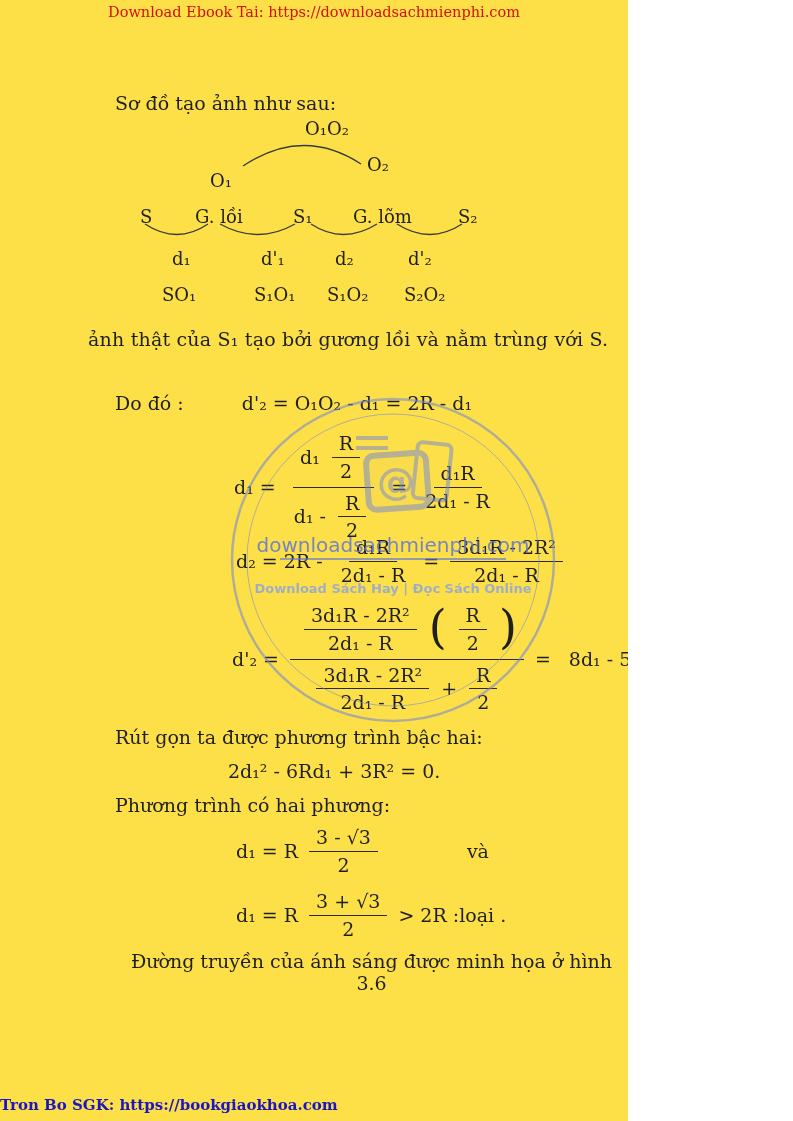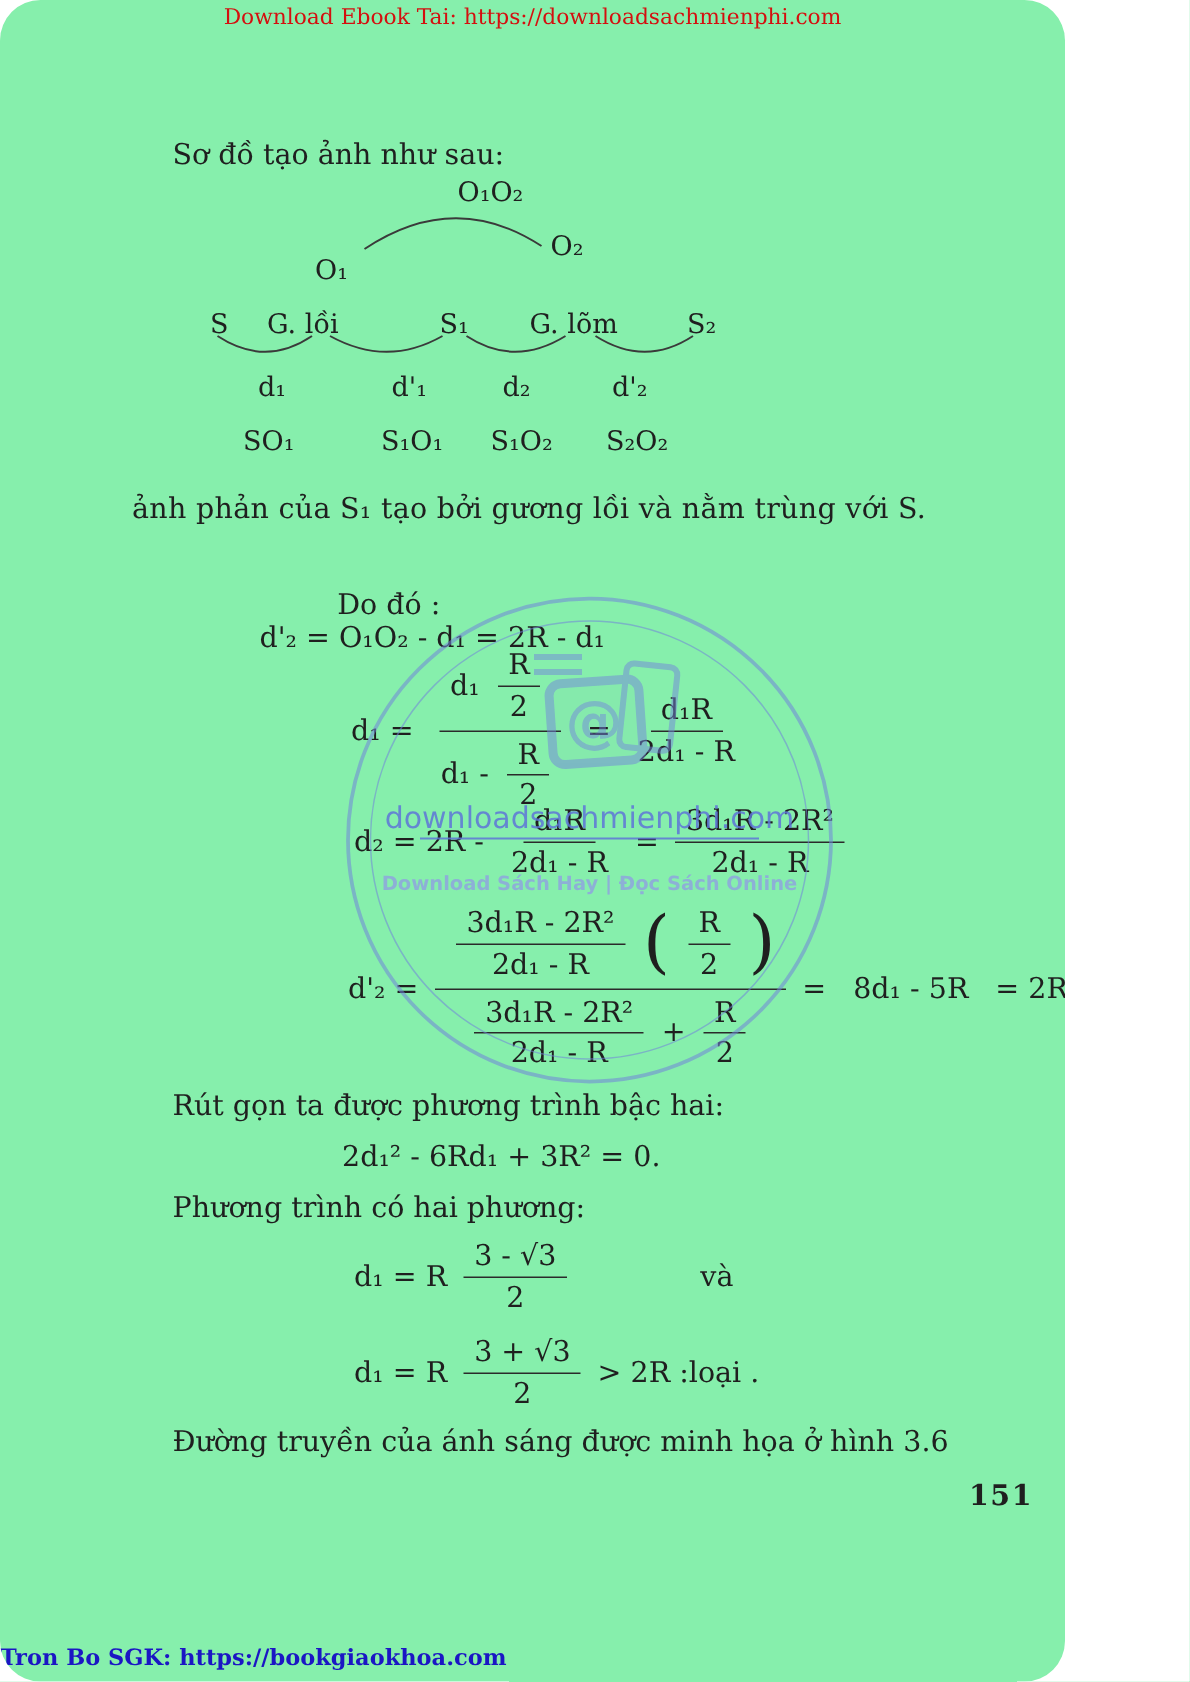--- a/index.html
+++ b/index.html
@@ -1,18 +1,18 @@
 <!DOCTYPE html>
 <html><head>
 <meta charset="utf-8">
 <style>
   * { margin:0; padding:0; box-sizing:border-box; }
   html,body { background:#ffffff; }
-  .page { position:relative; width:710px; height:1121px; background:#86efac;
-          font-family:"DejaVu Serif","Liberation Serif",serif; color:#1f1f1f; overflow:hidden;border-radius:27px; }
+  .page { position:relative; width:628px; height:1121px; background:#fde047;
+          font-family:"DejaVu Serif","Liberation Serif",serif; color:#1f1f1f; overflow:hidden; }
 
   .header-link { position:absolute; top:4px; left:0; width:100%; text-align:center;
                  font-size:14.5px; color:#d40f0f; cursor:pointer; }
   .footer-link { position:absolute; top:1096px; left:0; width:100%; text-align:left;
                  font-size:15px; font-weight:bold; color:#1b16c4; cursor:pointer; }
   .pagenum { position:absolute; left:646px; top:986px; font-size:19px; font-weight:bold; letter-spacing:1px; }
 
   .blk { position:absolute; font-size:19px; }
   .pline { line-height:31px; letter-spacing:0.2px; white-space:nowrap; }
   .indent { text-indent:52px; }
@@ -51,41 +51,41 @@
       <path d="M30,106 Q62,127 93,106"></path>
       <path d="M105,106 Q143,127 180,106"></path>
       <path d="M196,106 Q228,127 262,106"></path>
       <path d="M282,106 Q315,127 347,106"></path>
     </svg>
     <span class="dlab" style="left:190px; top:0;">O₁O₂</span>
     <span class="dlab" style="left:95px;  top:52px;">O₁</span>
     <span class="dlab" style="left:252px; top:36px;">O₂</span>
 
     <span class="dlab" style="left:25px;  top:88px;">S</span>
-    <span class="dlab" style="left:63px;  top:88px;">G. lồi</span>
+    <span class="dlab" style="left:80px;  top:88px;">G. lồi</span>
     <span class="dlab" style="left:178px; top:88px;">S₁</span>
     <span class="dlab" style="left:238px; top:88px;">G. lõm</span>
     <span class="dlab" style="left:343px; top:88px;">S₂</span>
 
     <span class="dlab" style="left:57px;  top:130px;">d₁</span>
     <span class="dlab" style="left:146px; top:130px;">d'₁</span>
     <span class="dlab" style="left:220px; top:130px;">d₂</span>
     <span class="dlab" style="left:293px; top:130px;">d'₂</span>
 
     <span class="dlab" style="left:47px;  top:166px;">SO₁</span>
     <span class="dlab" style="left:139px; top:166px;">S₁O₁</span>
     <span class="dlab" style="left:212px; top:166px;">S₁O₂</span>
     <span class="dlab" style="left:289px; top:166px;">S₂O₂</span>
   </div>
 
   <div class="blk" style="left:88px; top:324px; width:630px;">
-    <div class="pline">ảnh phản của S₁ tạo bởi gương lồi và nằm trùng với S.</div>
-  </div>
-
-  <div class="blk mrow" style="left:115px; top:392px;flex-direction:column;">
+    <div class="pline">ảnh thật của S₁ tạo bởi gương lồi và nằm trùng với S.</div>
+  </div>
+
+  <div class="blk mrow" style="left:115px; top:392px;">
     <span>Do đó :</span>
     <span style="margin-left:58px;">d'₂ = O₁O₂ - d₁ = 2R - d₁</span>
   </div>
 
   <div class="blk mrow" style="left:230px; top:428px;">
     <span class="meq">d₁ =</span>
     <span class="frac">
       <span class="num">
         <span>d₁</span>
         <span class="frac">

